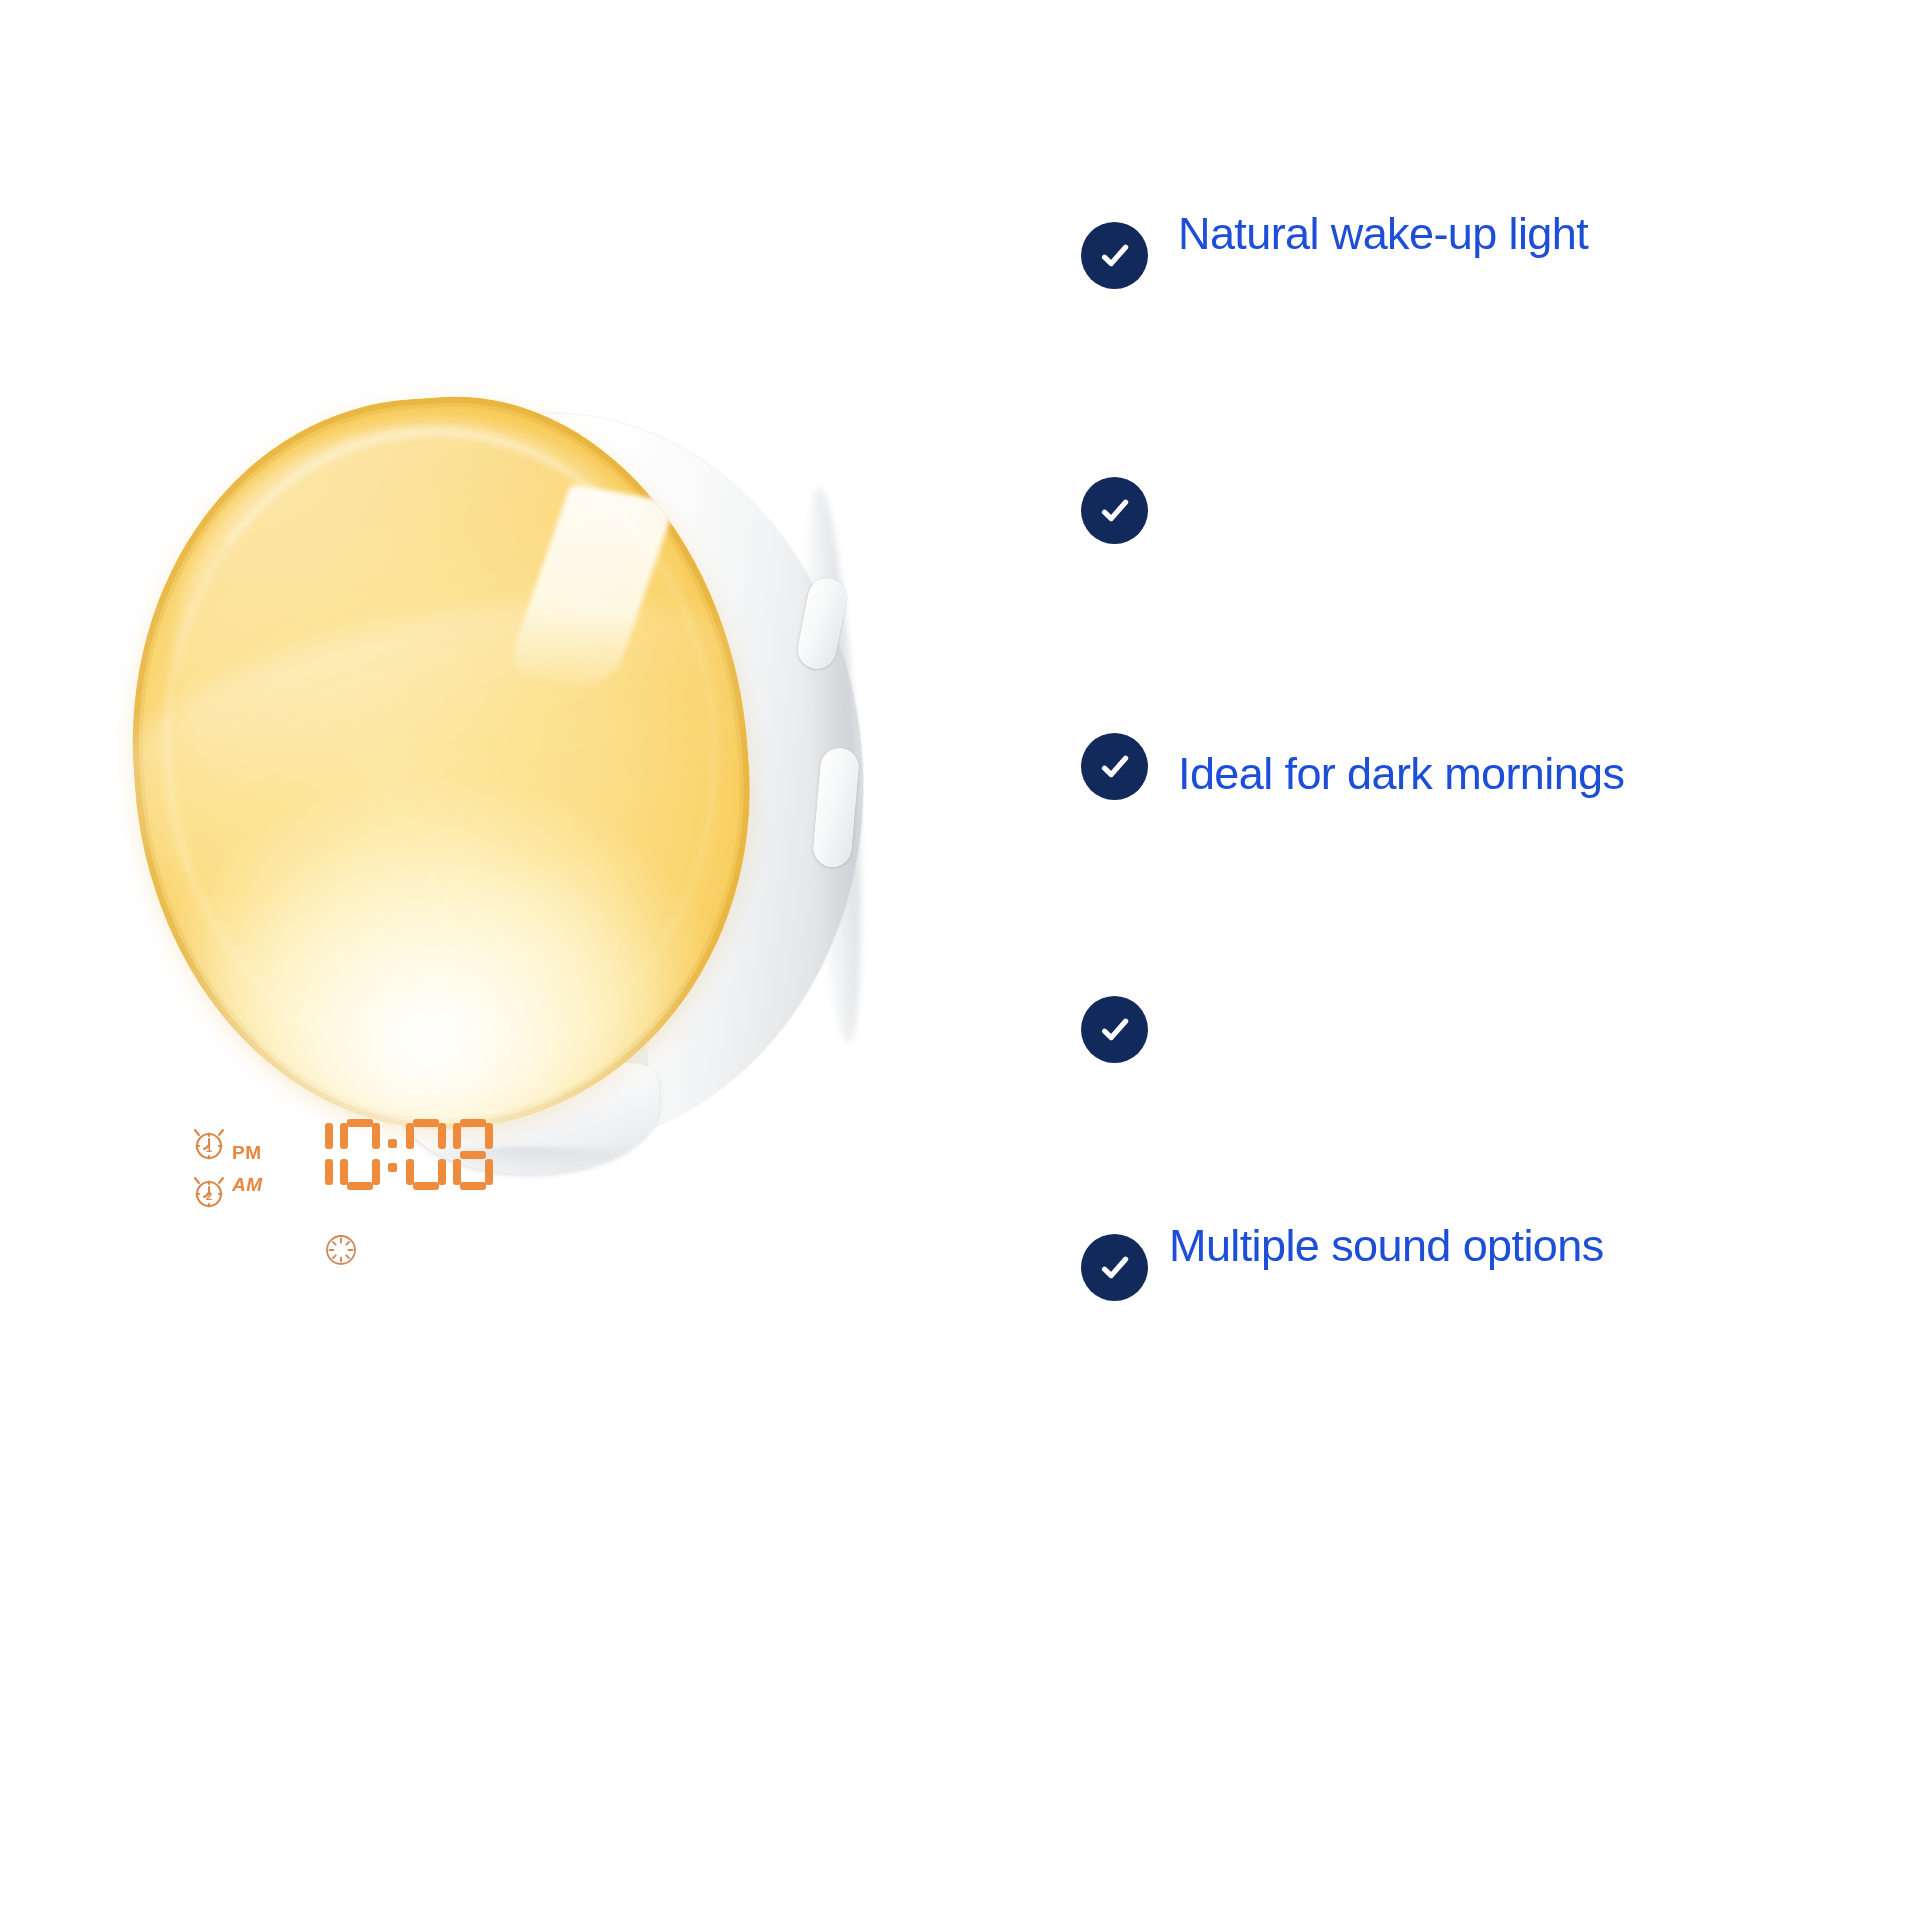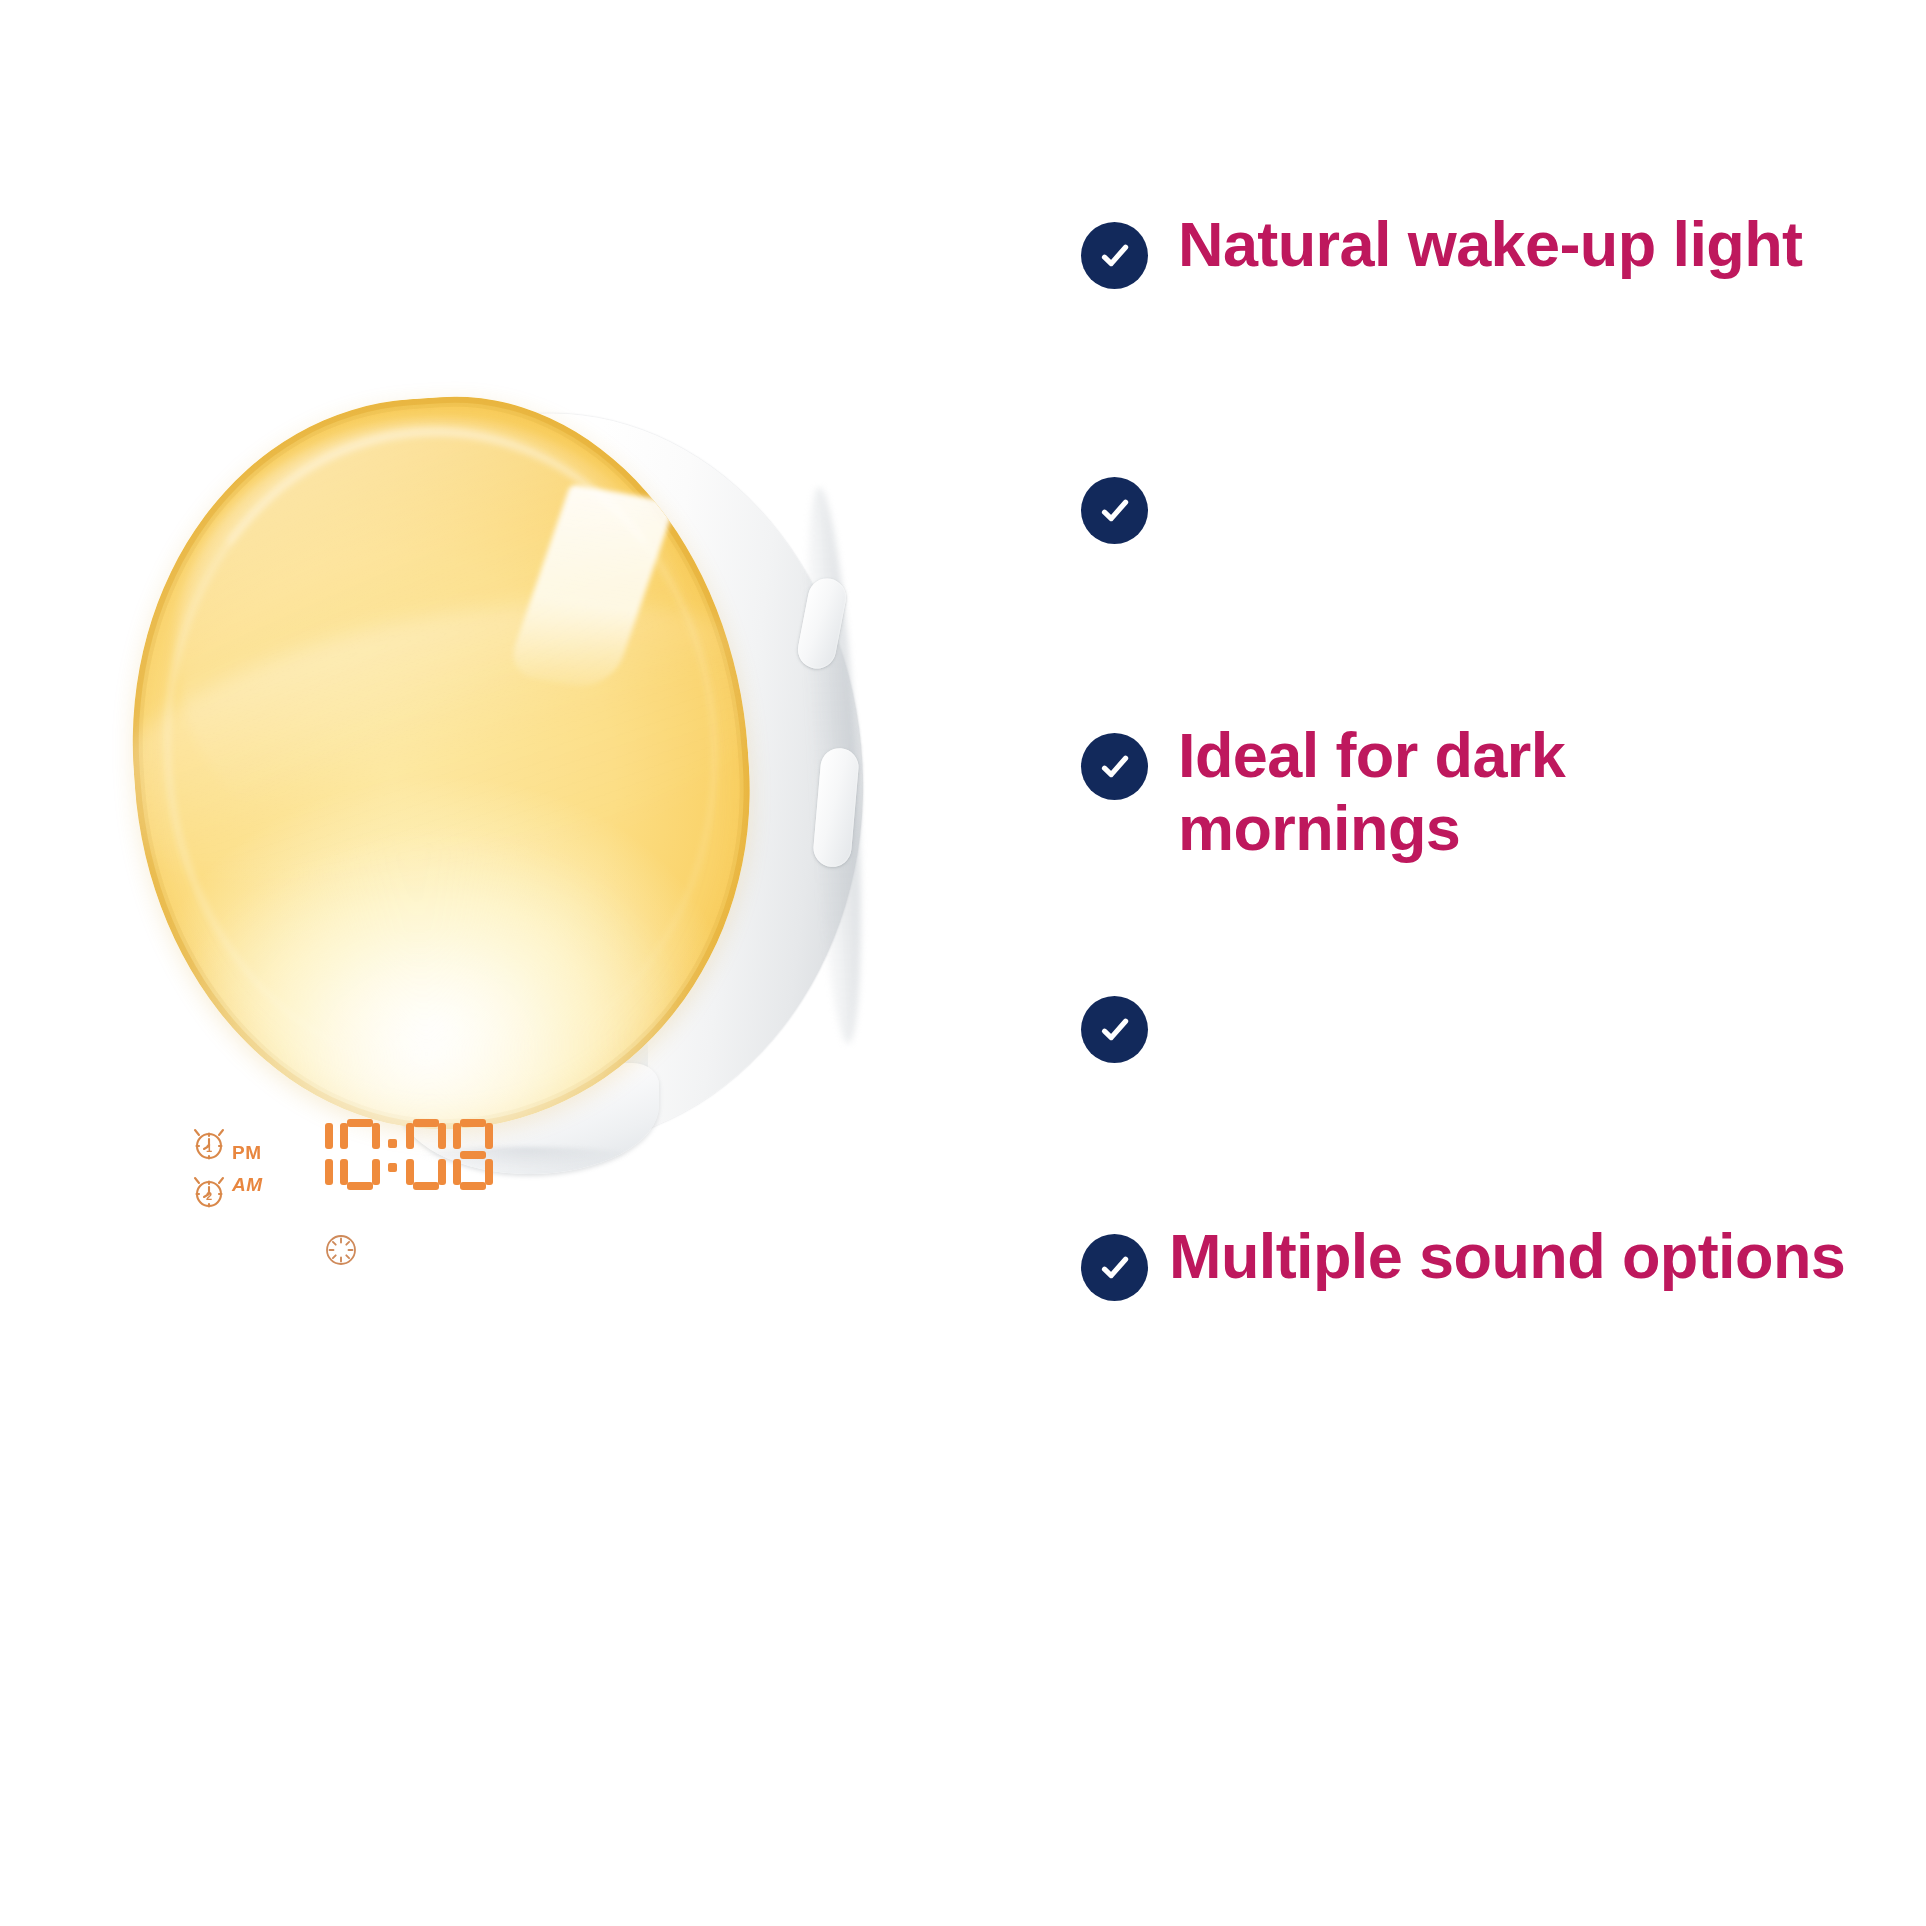--- a/index.html
+++ b/index.html
@@ -280,42 +280,42 @@
   }
   .feature {
     position: absolute;
     display: flex;
     align-items: flex-start;
     gap: 30px;
     width: 802px;
   }
   .f0 { top: 0px; }
   .f1 { top: 255px; }
-  .f2 { top: 511px; }
+  .f2 { top: 511px; align-items: flex-end; }
   .f3 { top: 782px; }
   .f4 { top: 1012px; gap: 21px; }
 
   .check {
     flex: 0 0 auto;
     width: 67px;
     height: 67px;
     border-radius: 50%;
     background: #12295B;
     display: flex;
     align-items: center;
     justify-content: center;
     margin-top: 14px;
   }
   .check svg { display: block; }
 
   .feature-label {
-    font-size: 63px;
+    font-size: 45px;
     line-height: 1.16;
-    font-weight: bold;
-    color: #be185d;
+    font-weight: normal;
+    color: #1d4ed8;
     letter-spacing: -0.6px;
     max-width: 683px;
   }
   .f3 .check { margin-top: 6px; }
 </style>
 </head>
 <body>
 
 <div class="canvas">
 

